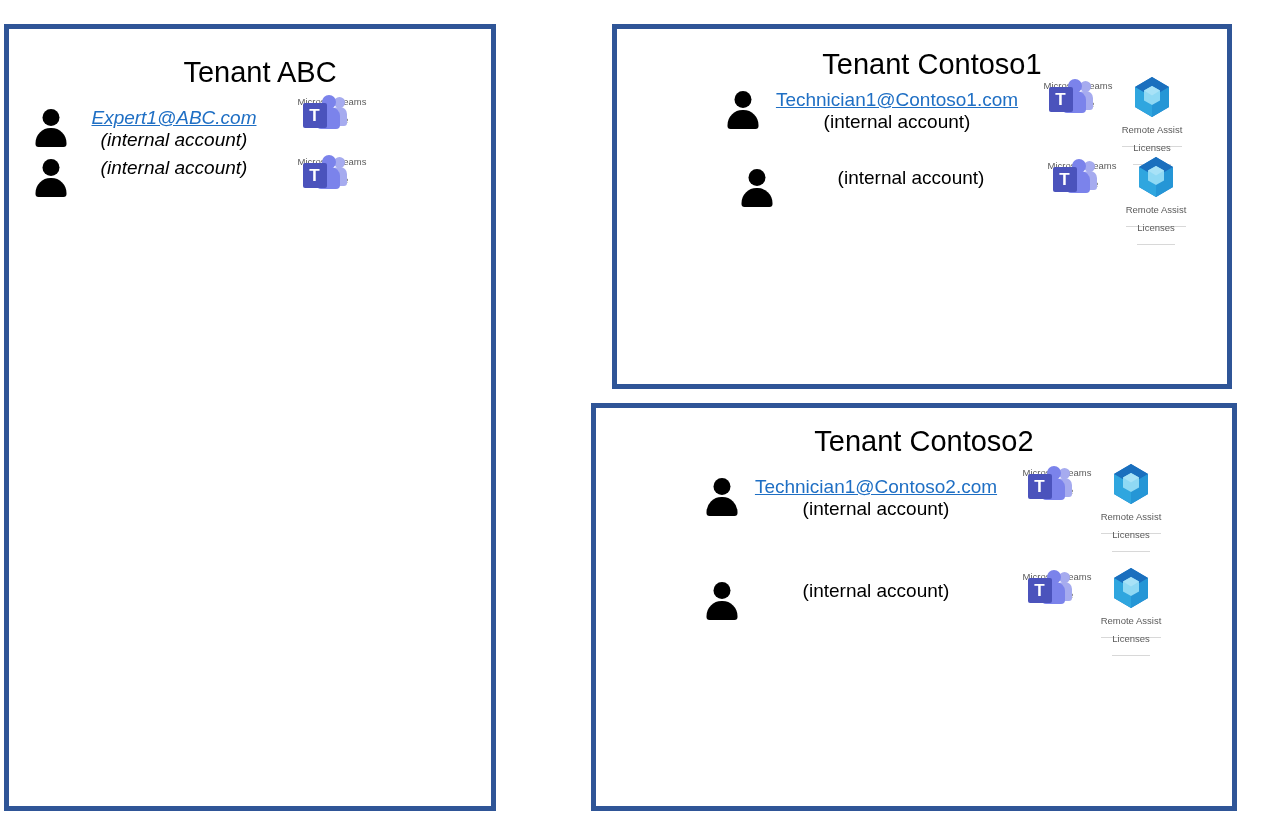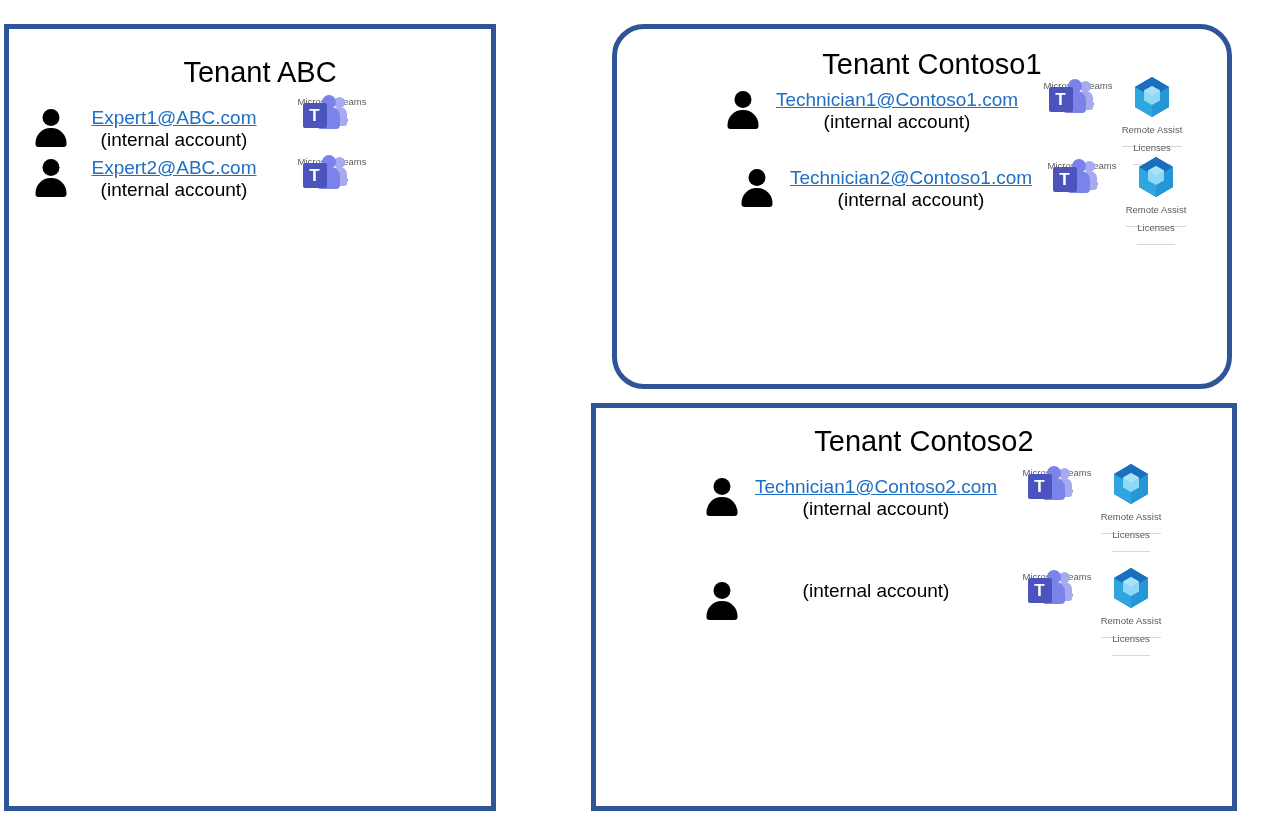--- a/index.html
+++ b/index.html
@@ -18,21 +18,21 @@
   }
 
   
   .panel {
     position: absolute;
     background: #ffffff;
     border: 5px solid #2F5597;
     box-sizing: border-box;
   }
   #panel-abc      { left: 4px;   top: 24px;  width: 492px; height: 787px; }
-  #panel-contoso1 { left: 612px; top: 24px;  width: 620px; height: 365px; border-radius: 32px; }
+  #panel-contoso1 { left: 612px; top: 24px;  width: 620px; height: 365px; }
   #panel-contoso2 { left: 591px; top: 403px; width: 646px; height: 408px; }
 
   .panel-title {
     text-align: center;
     font-size: 29px;
     font-weight: 400;
     line-height: 1.1;
     color: #000000;
     white-space: nowrap;
     margin-left: 20px;
@@ -175,21 +175,21 @@
     background: #A6ABEF;
     z-index: 1;
   }
 
   
   .remote-assist svg { display: block; margin: 0 auto; }
 
   
   #panel-abc .rows { margin-top: 18px; padding-left: 22px; }
   #panel-abc .user-row { margin-bottom: 6px; }
-  #panel-abc .account-block { width: 206px; }
+  #panel-abc .account-block { width: 206px; font-style: italic; }
   #panel-abc .license-group { margin-left: 18px; margin-top: -16px; }
   #panel-abc .user-row.row-2 .license-group { margin-top: -6px; }
 
   #panel-contoso1 .rows { margin-top: 8px; padding-left: 106px; }
   #panel-contoso1 .user-row { margin-bottom: 12px; }
   #panel-contoso1 .account-block { width: 268px; }
   #panel-contoso1 .license-group { margin-left: 10px; margin-top: -14px; }
   #panel-contoso1 .user-row.row-2 { padding-left: 14px; }
   #panel-contoso1 .user-row.row-2 .license-group { margin-left: 0px; margin-top: -12px; }
 
@@ -231,21 +231,20 @@
         </span>
       </span>
     </div>
 
     <div class="user-row row-2">
       <span class="person-icon">
         <span class="head"></span>
           <span class="body"></span>
       </span>
       <span class="account-block">
-        <span class="account-email">Expert2@ABC.com</span>
         <span class="account-note">(internal account)</span>
       </span>
       <span class="license-group">
         <span class="license-badge">
           <span class="badge-art teams">
             <span class="sm-head"></span><span class="sm-body"></span>
             <span class="big-head"></span><span class="big-body"></span>
             <span class="t-square"></span>
             <span class="t-letter">T</span>
           </span>
@@ -308,21 +307,20 @@
         </span>
       </span>
     </div>
 
     <div class="user-row row-2">
       <span class="person-icon">
         <span class="head"></span>
           <span class="body"></span>
       </span>
       <span class="account-block">
-        <span class="account-email">Technician2@Contoso1.com</span>
         <span class="account-note">(internal account)</span>
       </span>
       <span class="license-group">
         <span class="license-badge">
           <span class="badge-art teams">
             <span class="sm-head"></span><span class="sm-body"></span>
             <span class="big-head"></span><span class="big-body"></span>
             <span class="t-square"></span>
             <span class="t-letter">T</span>
           </span>

